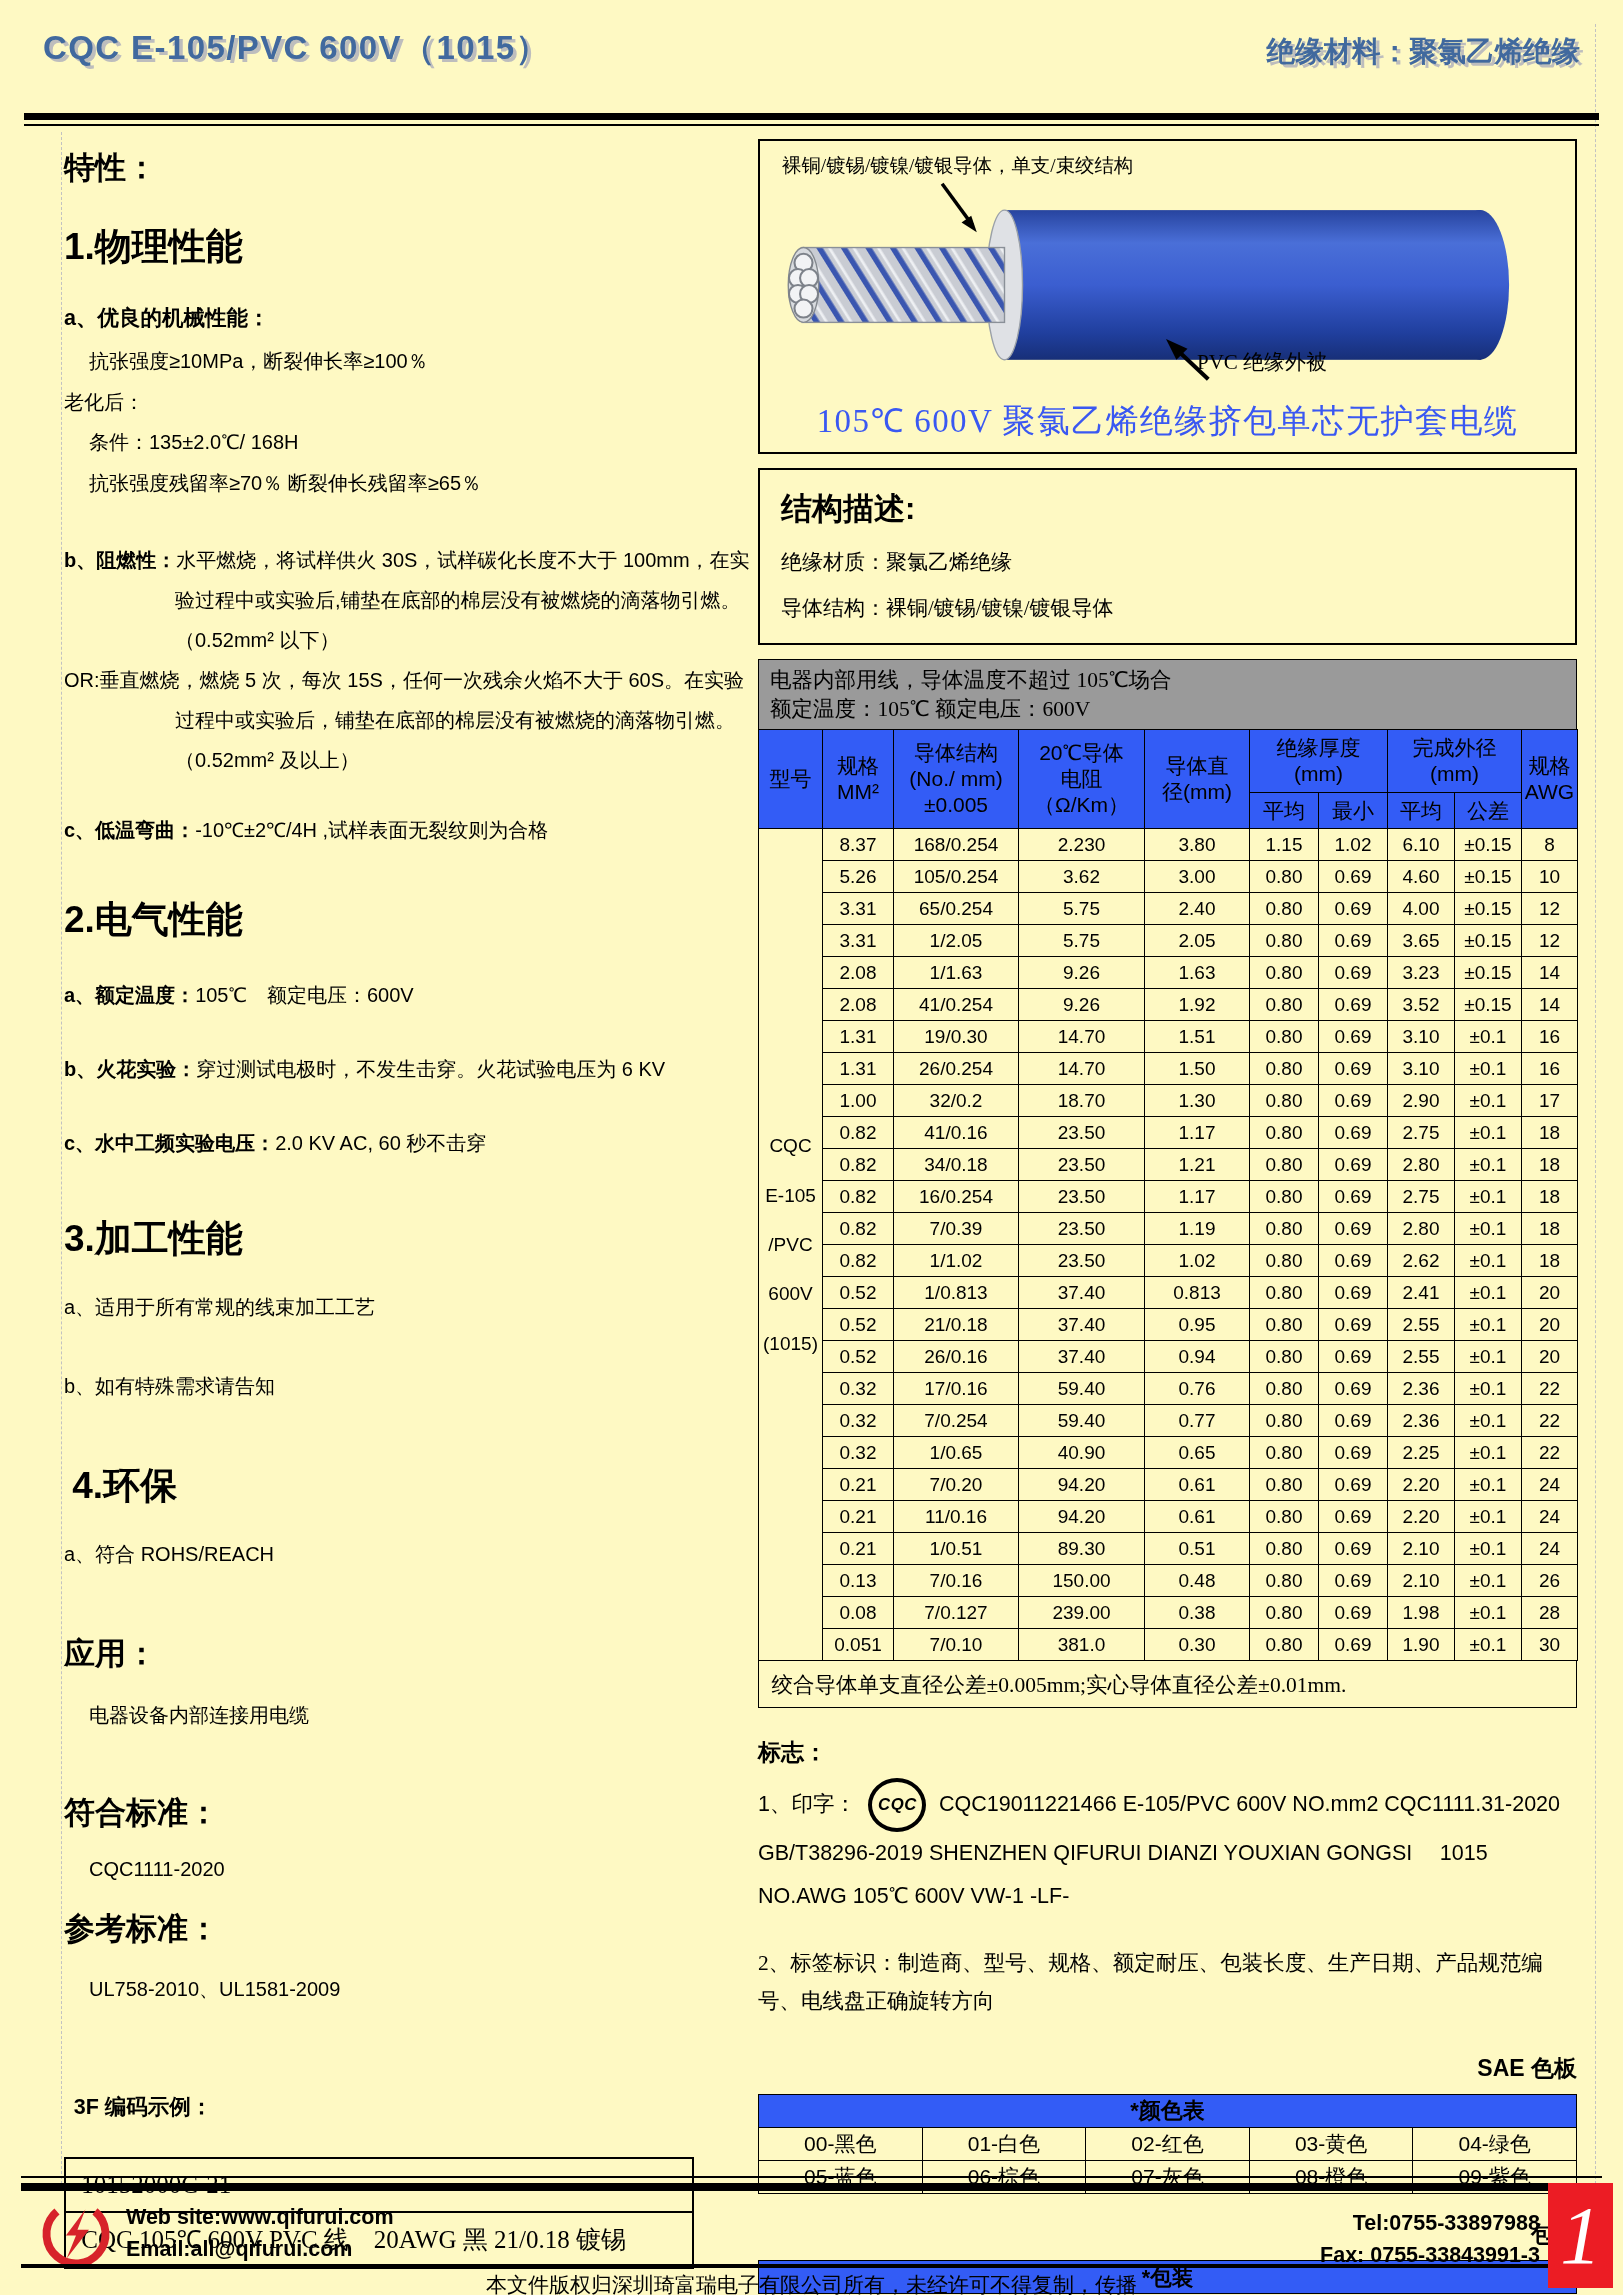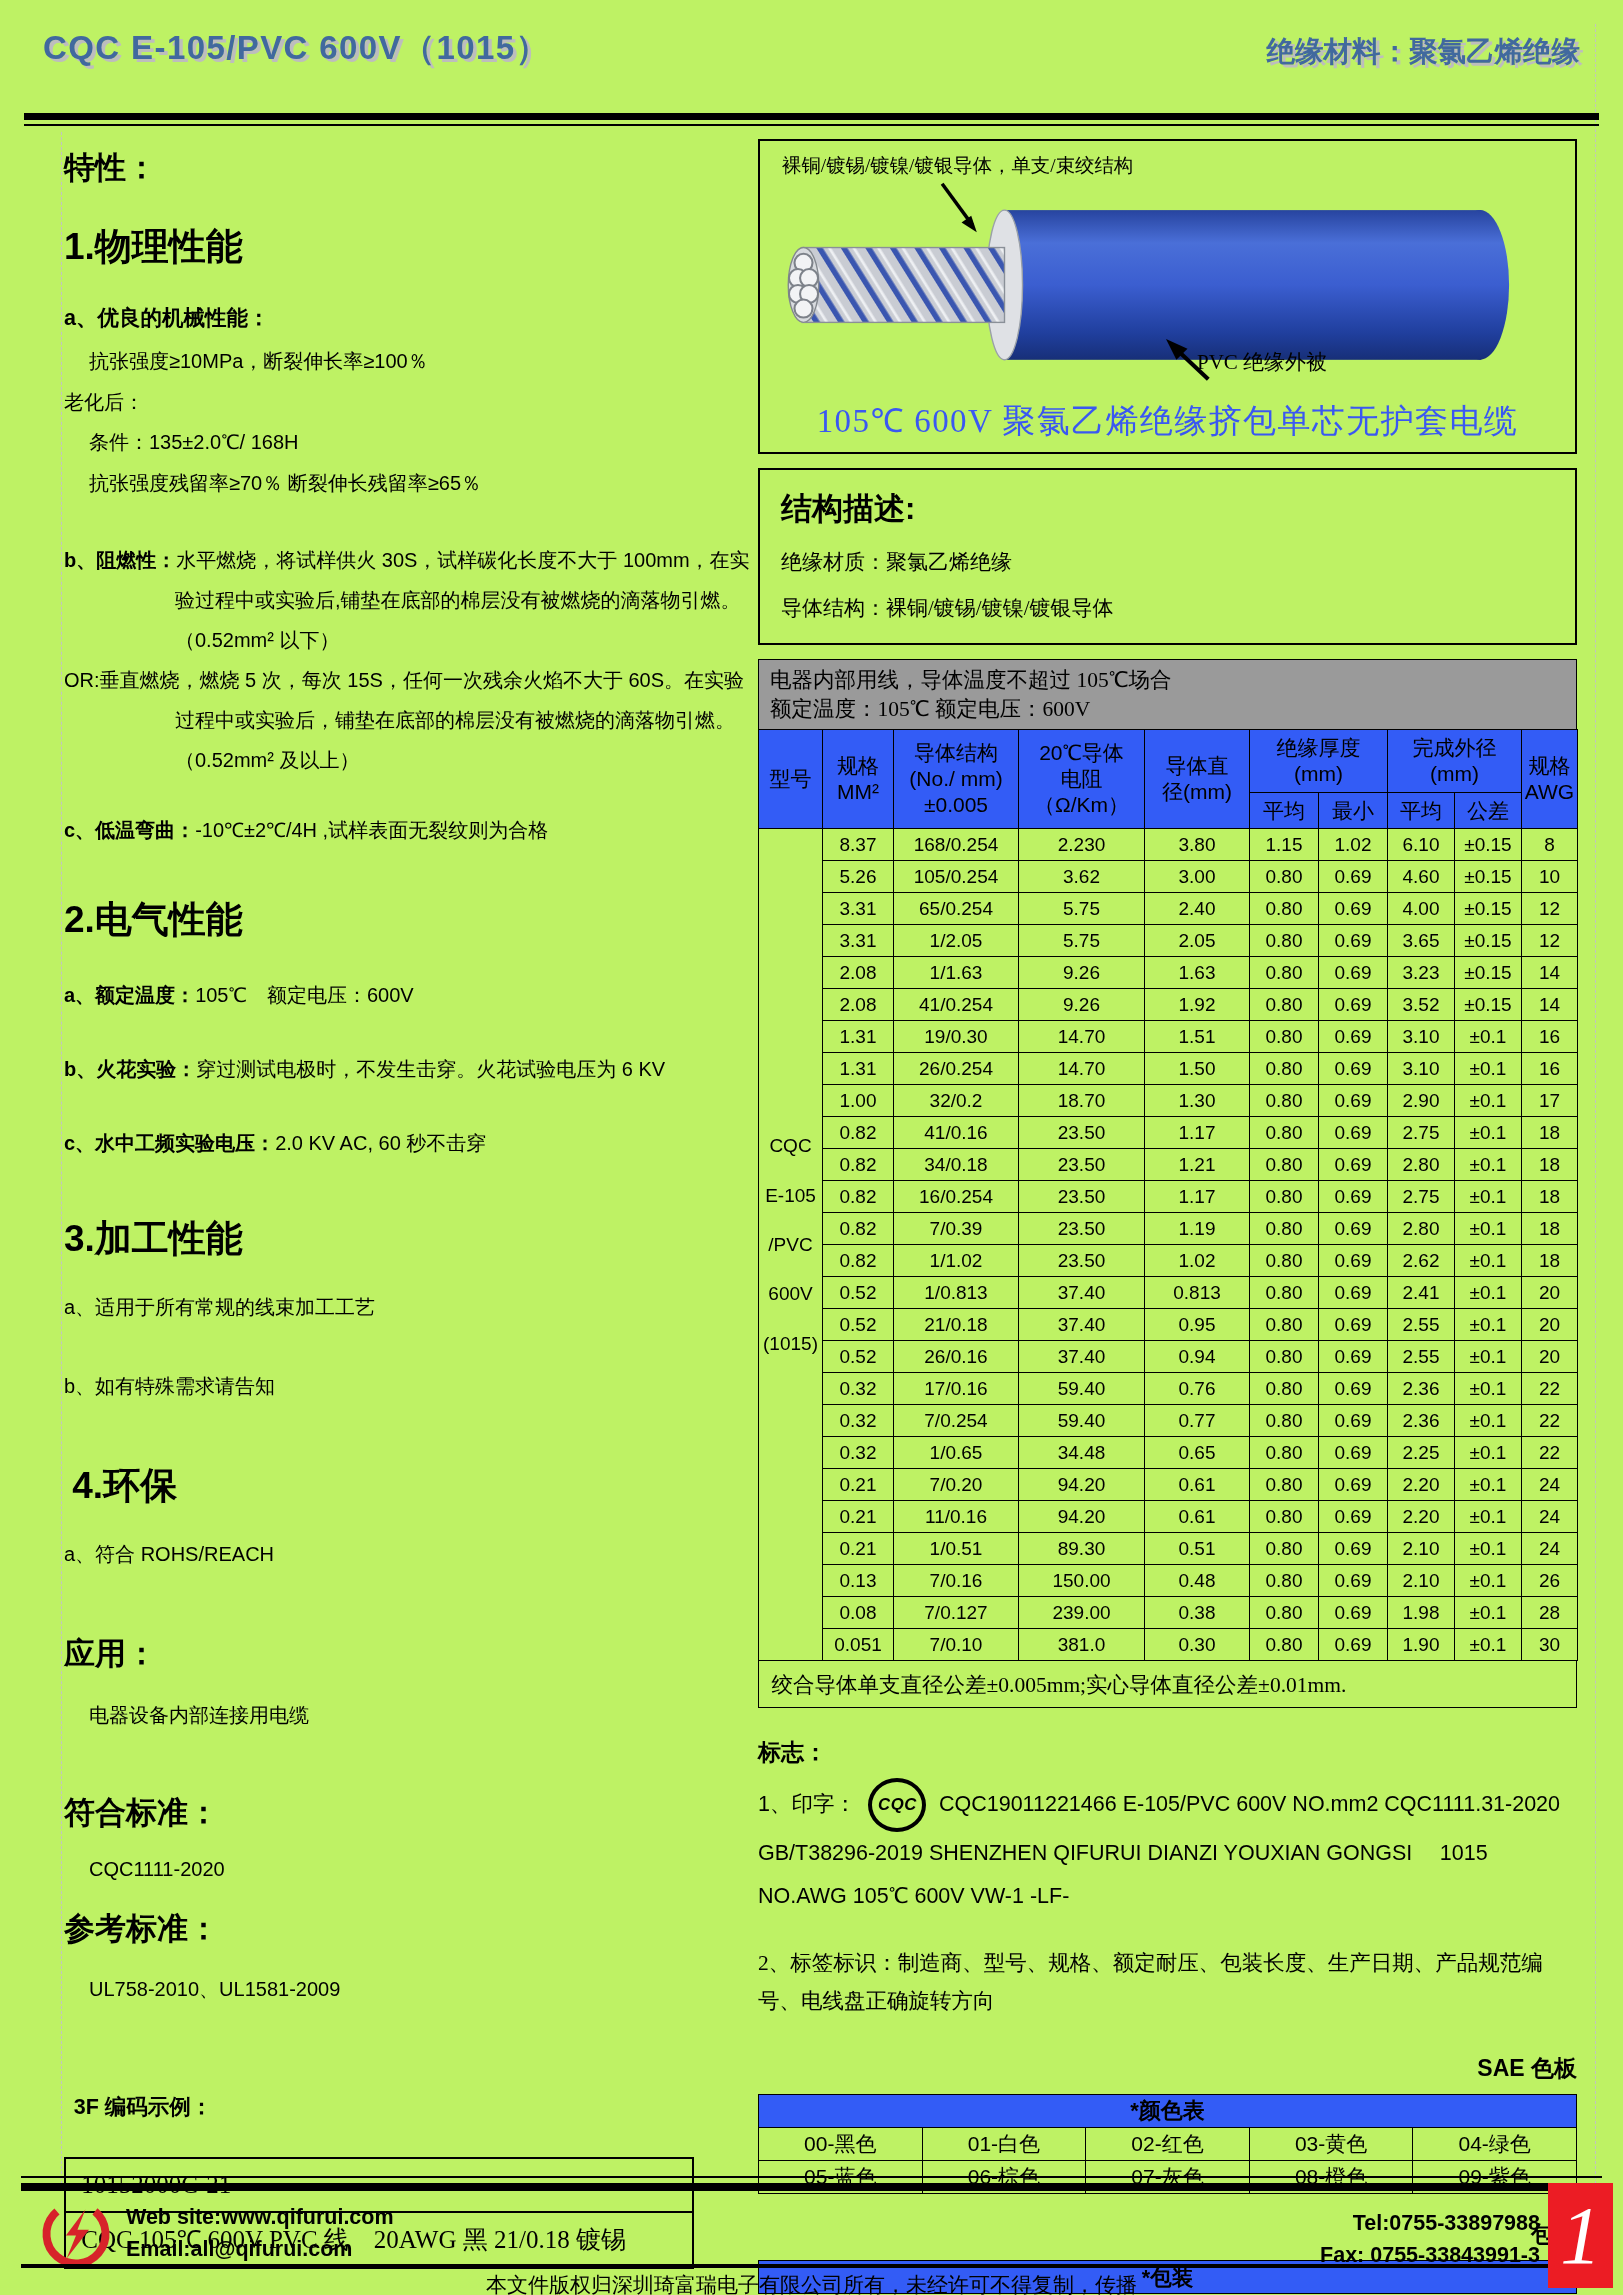--- a/index.html
+++ b/index.html
@@ -1,16 +1,16 @@
 <!DOCTYPE html>
 <html style="font-size:11px"><head>
 <meta charset="utf-8">
 <style>
   html,body{margin:0;padding:0;background:#fff;}
-  .page{position:relative;width:1623px;height:2295px;background:#bef264;color:#000;
+  .page{position:relative;width:1623px;height:2295px;background:#fef9c3;color:#000;
         font-family:"Liberation Sans",sans-serif;overflow:hidden;}
   .fold{position:absolute;border-left:1.4px dashed #c2c2c2;}
   .fold.l{left:61px;top:132px;bottom:111px;}
   .fold.r{left:1595px;top:24px;bottom:111px;}
 
   
   .hdr{position:absolute;top:26px;left:43px;right:43px;display:flex;justify-content:space-between;align-items:flex-end;}
   .hdr .t1{font-size:33px;font-weight:bold;letter-spacing:1.4px;color:#41699e;text-shadow:3.5px 2.8px 0 #bdbdbd;}
   .hdr .t2{font-size:28.5px;font-weight:bold;color:#41699e;text-shadow:3.5px 2.8px 0 #bdbdbd;}
   .rule-double{position:absolute;top:113px;left:23.6px;right:23.6px;height:3.5px;border-top:7px solid #000;border-bottom:2.1px solid #000;}
@@ -449,21 +449,21 @@
             <td>0.77</td>
             <td>0.80</td>
             <td>0.69</td>
             <td>2.36</td>
             <td>±0.1</td>
             <td>22</td>
           </tr>
           <tr>
             <td>0.32</td>
             <td>1/0.65</td>
-            <td>34.48</td>
+            <td>40.90</td>
             <td>0.65</td>
             <td>0.80</td>
             <td>0.69</td>
             <td>2.25</td>
             <td>±0.1</td>
             <td>22</td>
           </tr>
           <tr>
             <td>0.21</td>
             <td>7/0.20</td>

